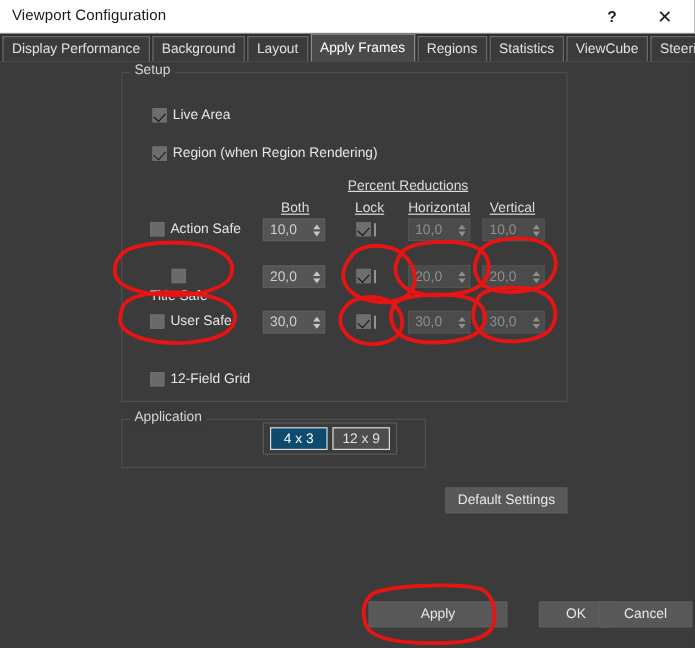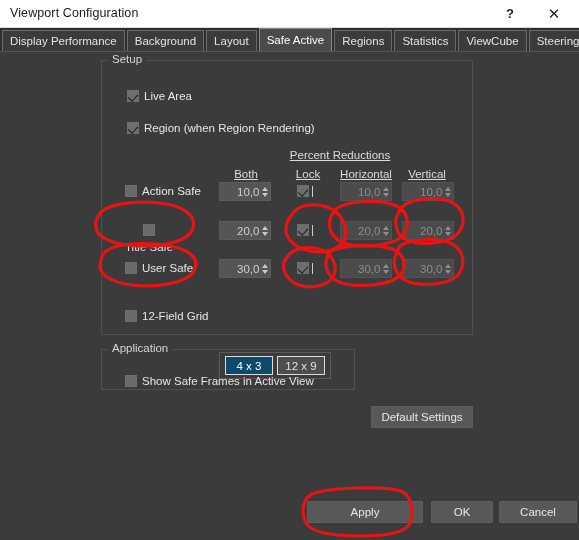--- a/index.html
+++ b/index.html
@@ -132,21 +132,21 @@
   .spin {
     position: absolute;
     width: 52px; height: 19px;
     background: #555555;
     border: 1px solid #5c5c5c;
     display: flex; align-items: center;
     color: #cfcfcf;
     font-size: 11.5px;
   }
   .spin.disabled { background: #4b4b4b; color: #8e8e8e; border-color: #525252; }
-  .spin .val { padding-left: 17px; flex: 1; }
+  .spin .val { padding-left: 5px; flex: 1; }
   .spin .arrows {
     width: 13px; height: 100%;
     display: flex; flex-direction: column;
     align-items: center; justify-content: center;
     gap: 2px;
   }
   .spin .arrows i {
     display: block;
     width: 0; height: 0;
     border-left: 3.5px solid transparent;
@@ -192,21 +192,21 @@
     background: #585858;
     color: #e8e8e8;
     font-size: 11.5px;
     display: flex; align-items: center; justify-content: center;
     border: 1px solid #5e5e5e;
     border-radius: 1px;
     cursor: default;
   }
   #btn-default { left: 371px; top: 354px; width: 102px; height: 22px; }
   #btn-apply   { left: 307px; top: 501px; width: 116px; height: 22px; }
-  #btn-ok      { left: 431px; top: 501px; width: 62px; height: 22px; }
+  #btn-ok      { left: 449px; top: 501px; width: 62px; height: 22px; }
   #btn-cancel  { left: 499px; top: 501px; width: 78px; height: 22px; }
 
   
   #annotations {
     position: absolute; left: 0; top: 0;
     width: 579px; height: 540px;
     pointer-events: none;
   }
 </style>
 </head>
@@ -215,21 +215,21 @@
 <div id="titlebar">
   <div id="title-text">Viewport Configuration</div>
   <div class="tb-btn" id="help-btn">?</div>
   <div class="tb-btn" id="close-btn">✕</div>
 </div>
 
 <div id="tabstrip">
   <div class="tab">Display Performance</div>
   <div class="tab">Background</div>
   <div class="tab">Layout</div>
-  <div class="tab active">Safe Active</div>
+  <div class="tab active">Apply Frames</div>
   <div class="tab">Regions</div>
   <div class="tab">Statistics</div>
   <div class="tab">ViewCube</div>
   <div class="tab">SteeringWheels</div>
 </div>
 
 <div id="panel">
 
   <div class="groupbox" id="grp-setup">
     <div class="group-legend">Setup</div>
@@ -347,24 +347,20 @@
     <span>12-Field Grid</span>
   </div>
   <div id="fieldgrid-box">
     <div class="togbtn on">4 x 3</div>
     <div class="togbtn">12 x 9</div>
   </div>
 
   <div class="groupbox" id="grp-app">
     <div class="group-legend">Application</div>
   </div>
-  <div class="cbrow" style="left:125px; top:323px;">
-    <span class="cb dim"></span>
-    <span>Show Safe Frames in Active View</span>
-  </div>
 
   <div class="btn" id="btn-default">Default Settings</div>
 </div>
 
 <div class="btn" id="btn-apply">Apply</div>
 <div class="btn" id="btn-ok">OK</div>
 <div class="btn" id="btn-cancel">Cancel</div>
 
 <svg id="annotations" viewBox="0 0 579 540">
   <g fill="none" stroke="#e81414" stroke-width="3.2" stroke-linecap="round" stroke-linejoin="round">

